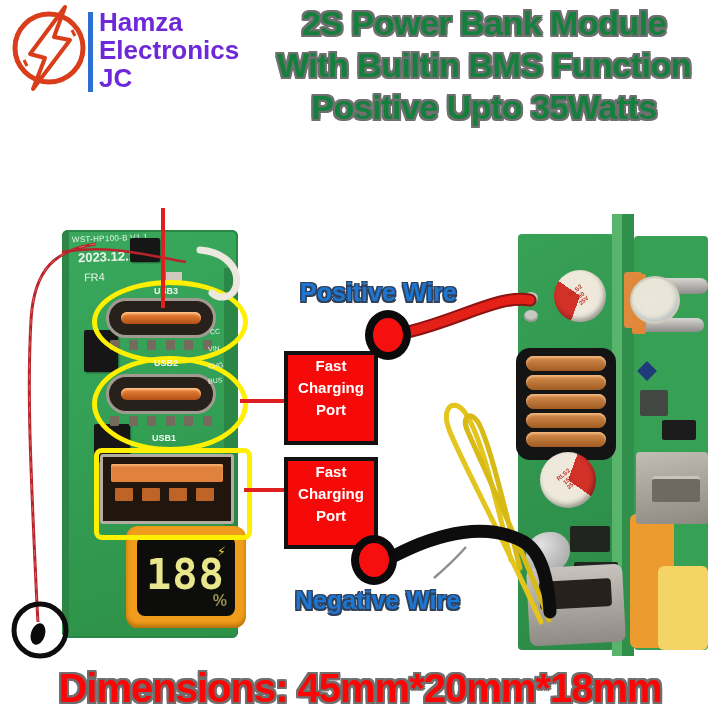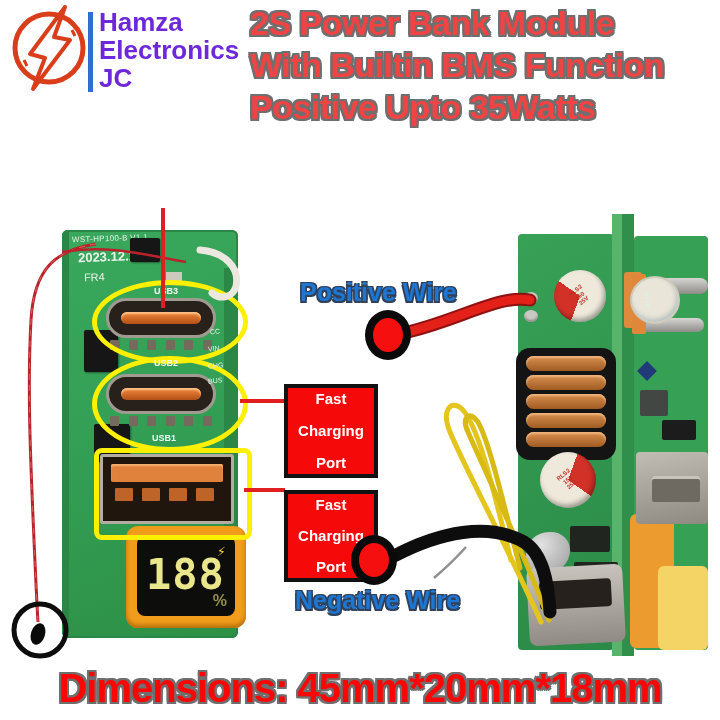--- a/index.html
+++ b/index.html
@@ -6,33 +6,33 @@
   .stage{position:relative;width:720px;height:720px;background:#ffffff;overflow:hidden;
          font-family:"Liberation Sans",sans-serif;}
   .abs{position:absolute;}
 
   
   .logo-bolt{left:8px;top:4px;width:82px;height:88px;}
   .logo-divider{left:88px;top:12px;width:5px;height:80px;background:#2e6fd6;}
   .logo-text{left:99px;top:8px;color:#6d28d9;font-size:26px;font-weight:600;line-height:28px;}
 
   
-  .title{left:250px;top:2px;width:468px;text-align:left;color:#ef4444;font-weight:bold;
+  .title{left:250px;top:2px;width:468px;text-align:center;color:#15803d;font-weight:bold;
          font-size:34px;line-height:42px;letter-spacing:-0.5px;}
   .t-out{text-shadow:-2px -2px 0 #6f6f6f,2px -2px 0 #6f6f6f,-2px 2px 0 #6f6f6f,2px 2px 0 #6f6f6f,
          -2px 0 0 #6f6f6f,2px 0 0 #6f6f6f,0 -2px 0 #6f6f6f,0 2px 0 #6f6f6f;}
 
   
   .callout-super{left:76px;top:119px;width:196px;height:86px;background:#f60909;border:3px solid #111;
         color:#fff;font-weight:bold;font-size:13.5px;line-height:19px;text-align:center;
         display:flex;flex-direction:column;justify-content:center;}
   .callout-pointer{left:161px;top:208px;width:4px;height:100px;background:#e02020;z-index:6;}
   .fast-box{width:94px;background:#f60909;border:4px solid #111;color:#fff;font-weight:bold;
         font-size:15px;line-height:22px;text-align:center;display:flex;flex-direction:column;
-        justify-content:space-between;z-index:6;box-sizing:border-box;margin-top:33px;}
+        justify-content:flex-start;z-index:6;box-sizing:border-box;}
   .fast-box-1{left:284px;top:351px;height:94px;}
   .fast-box-2{left:284px;top:457px;height:92px;}
   .conn{background:#e02020;height:4px;z-index:5;}
   .conn-1{left:240px;top:399px;width:45px;}
   .conn-2{left:244px;top:488px;width:41px;}
 
   
   .blue-label{color:#1d76d2;font-weight:bold;font-size:25px;
         text-shadow:-1.5px -1.5px 0 #31415a,1.5px -1.5px 0 #31415a,-1.5px 1.5px 0 #31415a,1.5px 1.5px 0 #31415a;}
   .lbl-positive{left:300px;top:278px;}

